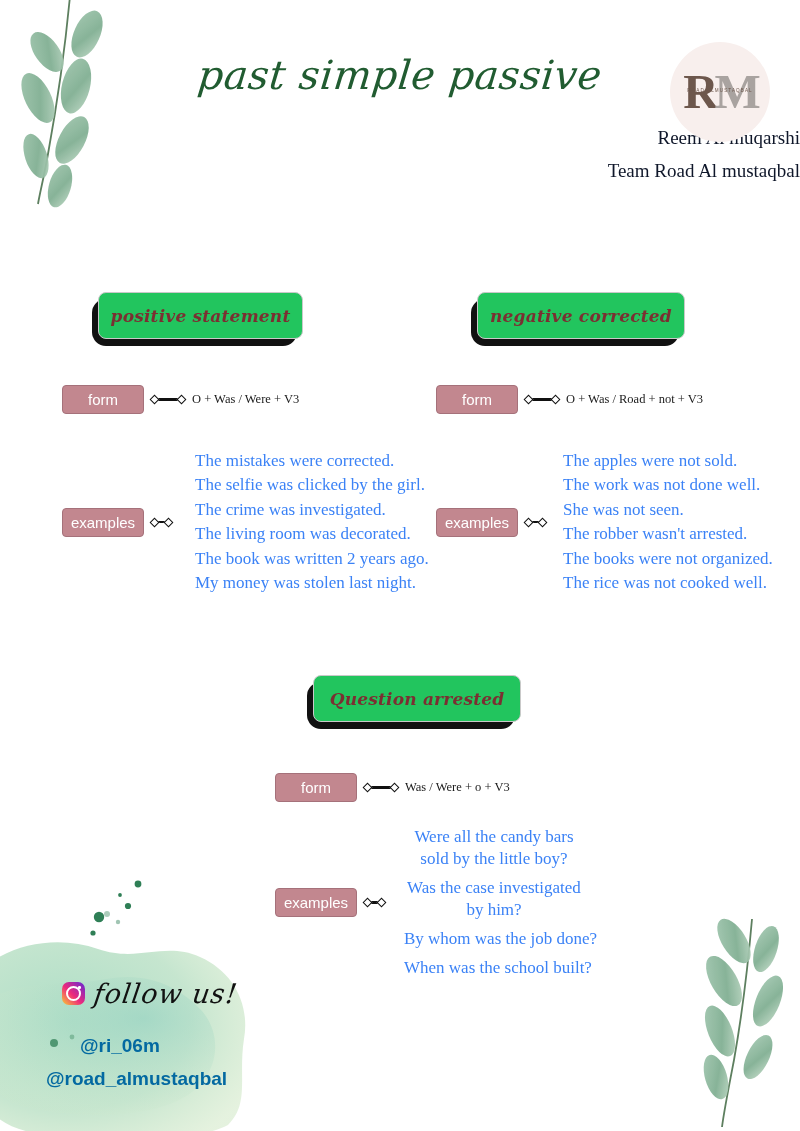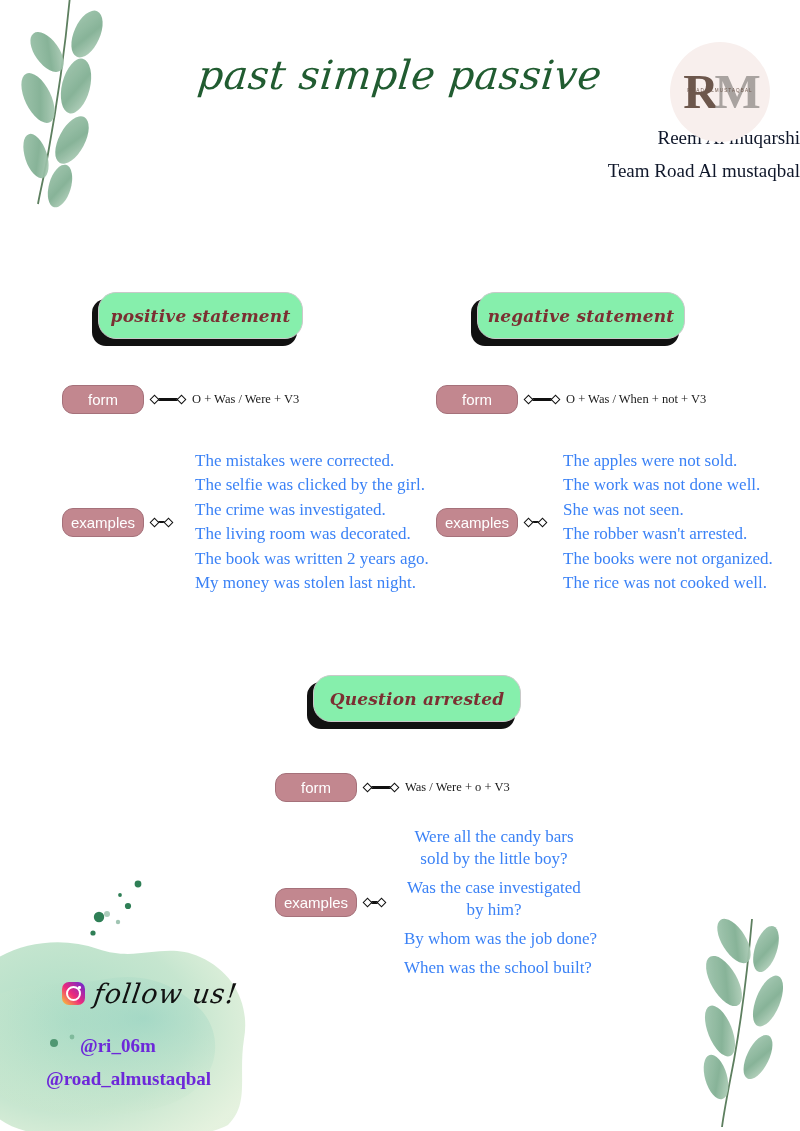--- a/index.html
+++ b/index.html
@@ -47,33 +47,33 @@
     letter-spacing:1.1px;color:#6d574c;
   }
 
   
   .sec-head{position:absolute;}
   .sec-head .shadow{
     position:absolute;left:-6px;top:7px;width:100%;height:100%;
     background:#111111;border-radius:14px;
   }
   .sec-head .box{
-    position:relative;background:#86efac;border:1px solid #c9c9c9;border-radius:18px;
+    position:relative;background:#22c55e;border:1px solid #c9c9c9;border-radius:8px;
     display:flex;align-items:center;justify-content:center;height:100%;
     padding:0 19px;box-sizing:border-box;
   }
   .sec-head .lbl{
     font-family:"DejaVu Serif",serif;font-weight:700;font-style:italic;
     font-size:17px;color:#7b2f32;white-space:nowrap;letter-spacing:.2px;
   }
 
   
   .row{position:absolute;display:flex;align-items:center;}
   .badge{
-    background:#c2878f;border:1px solid #a5717a;border-radius:11px;
+    background:#c2878f;border:1px solid #a5717a;border-radius:4px;
     color:#ffffff;font-family:"Liberation Sans",sans-serif;font-size:15px;
     padding:5px 0;text-align:center;box-sizing:border-box;
   }
   .connector{display:flex;align-items:center;margin:0 7px;}
   .connector .dia{
     width:7px;height:7px;background:#ffffff;border:1.6px solid #111;
     transform:rotate(45deg);box-sizing:border-box;
   }
   .connector .bar{width:20px;height:2.2px;background:#111;}
   .connector.short .bar{width:7px;}
@@ -92,22 +92,22 @@
   .ig-icon{width:23px;height:23px;border-radius:7px;position:relative;
     background:linear-gradient(45deg,#f9ce34,#ee2a7b 45%,#6228d7);
     display:flex;align-items:center;justify-content:center;}
   .ig-icon .ring{width:11px;height:11px;border:2px solid #fff;border-radius:50%;}
   .ig-icon .dot{position:absolute;right:4px;top:4px;width:2.6px;height:2.6px;background:#fff;border-radius:50%;}
   .follow-text{
     margin-left:9px;font-family:"DejaVu Serif",serif;font-style:italic;font-weight:400;
     font-size:27px;color:#111;transform:skewX(-8deg);letter-spacing:1px;
   }
   .handle{
-    position:absolute;font-family:Liberation Serif, serif;font-weight:700;
-    font-size:19px;color:#6d28d9;
+    position:absolute;font-family:Liberation Sans, sans-serif;font-weight:700;
+    font-size:19px;color:#0369a1;
   }
   .handle1{left:80px;top:1035px;}
   .handle2{left:46px;top:1068px;}
 </style>
 </head>
 <body>
 
 <div class="page">
 
   <svg class="leaf-branch-tl" viewBox="0 0 130 215">
@@ -171,32 +171,32 @@
       <div>The crime was investigated.</div>
       <div>The living room was decorated.</div>
       <div>The book was written 2 years ago.</div>
       <div>My money was stolen last night.</div>
     </div>
   </div>
 
   <div class="sec-head" style="left:477px;top:292px;width:208px;height:47px;">
     <div class="shadow"></div>
     <div class="box">
-      <span class="lbl">negative statement</span>
+      <span class="lbl">negative corrected</span>
     </div>
   </div>
 
   <div class="row" style="left:436px;top:385px;">
     <div class="badge" style="width:82px;">form</div>
     <div class="connector">
       <div class="dia"></div>
       <div class="bar"></div>
       <div class="dia"></div>
     </div>
-    <div class="formula">O + Was / When + not + V3</div>
+    <div class="formula">O + Was / Road + not + V3</div>
   </div>
 
   <div class="row" style="left:436px;top:447px;align-items:center;height:150px;">
     <div class="badge" style="width:82px;">examples</div>
     <div class="connector short">
       <div class="dia"></div>
       <div class="bar"></div>
       <div class="dia"></div>
     </div>
     <div class="examples" style="margin-left:10px;">

